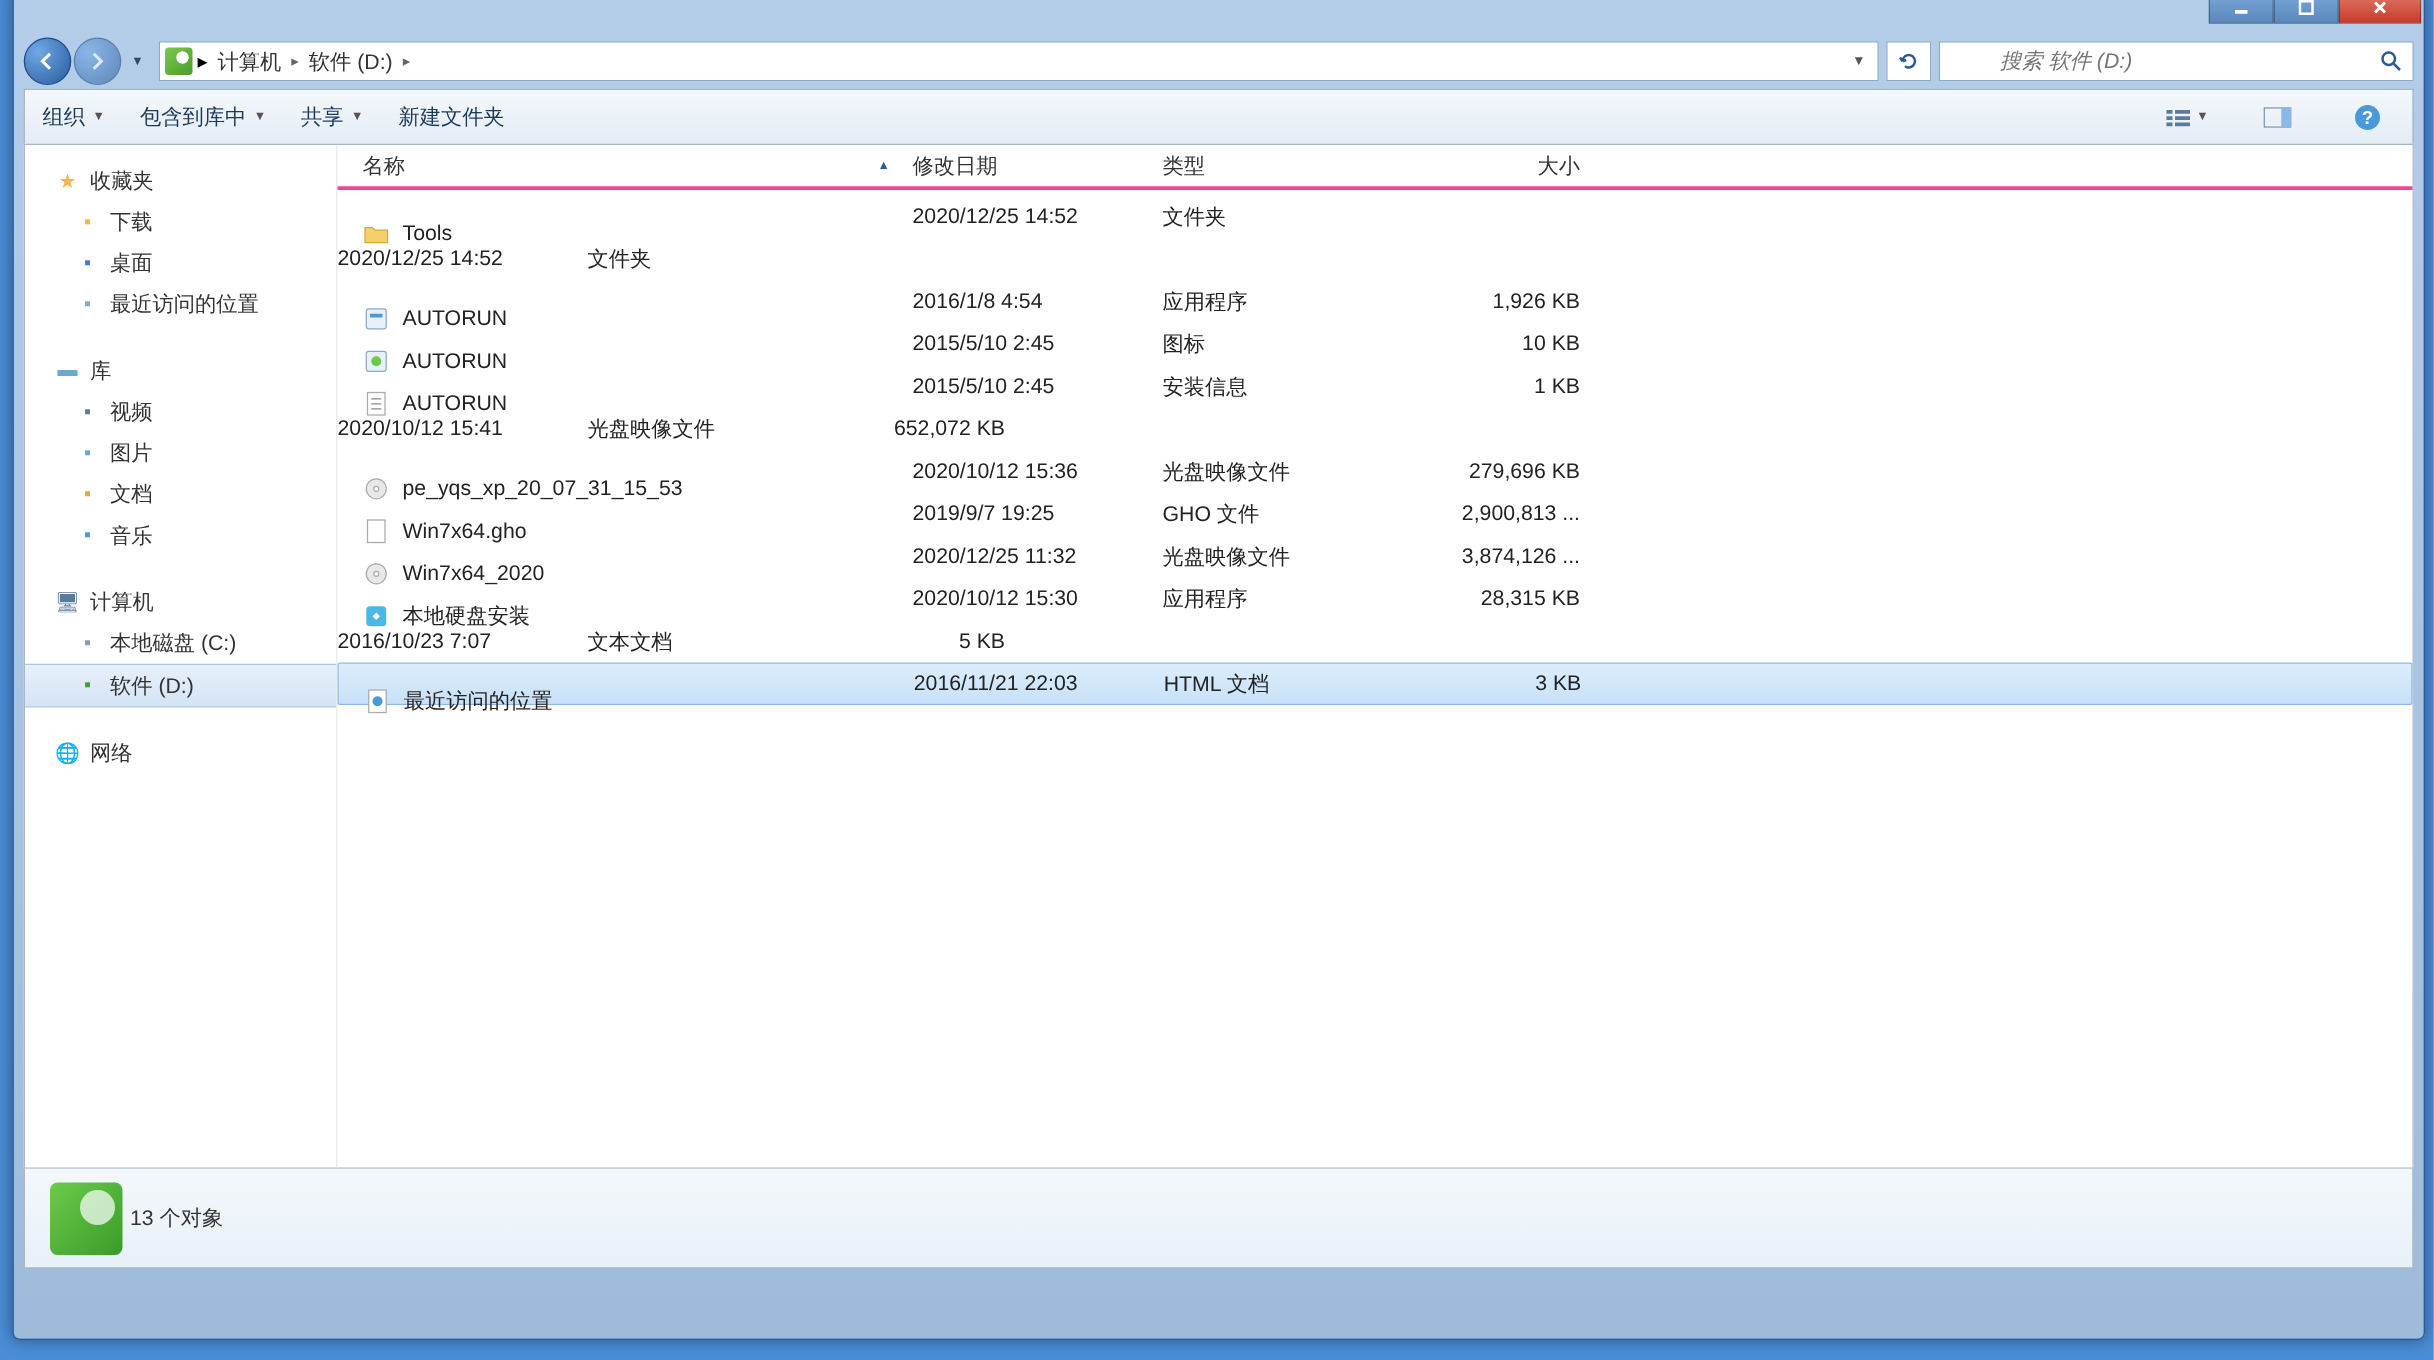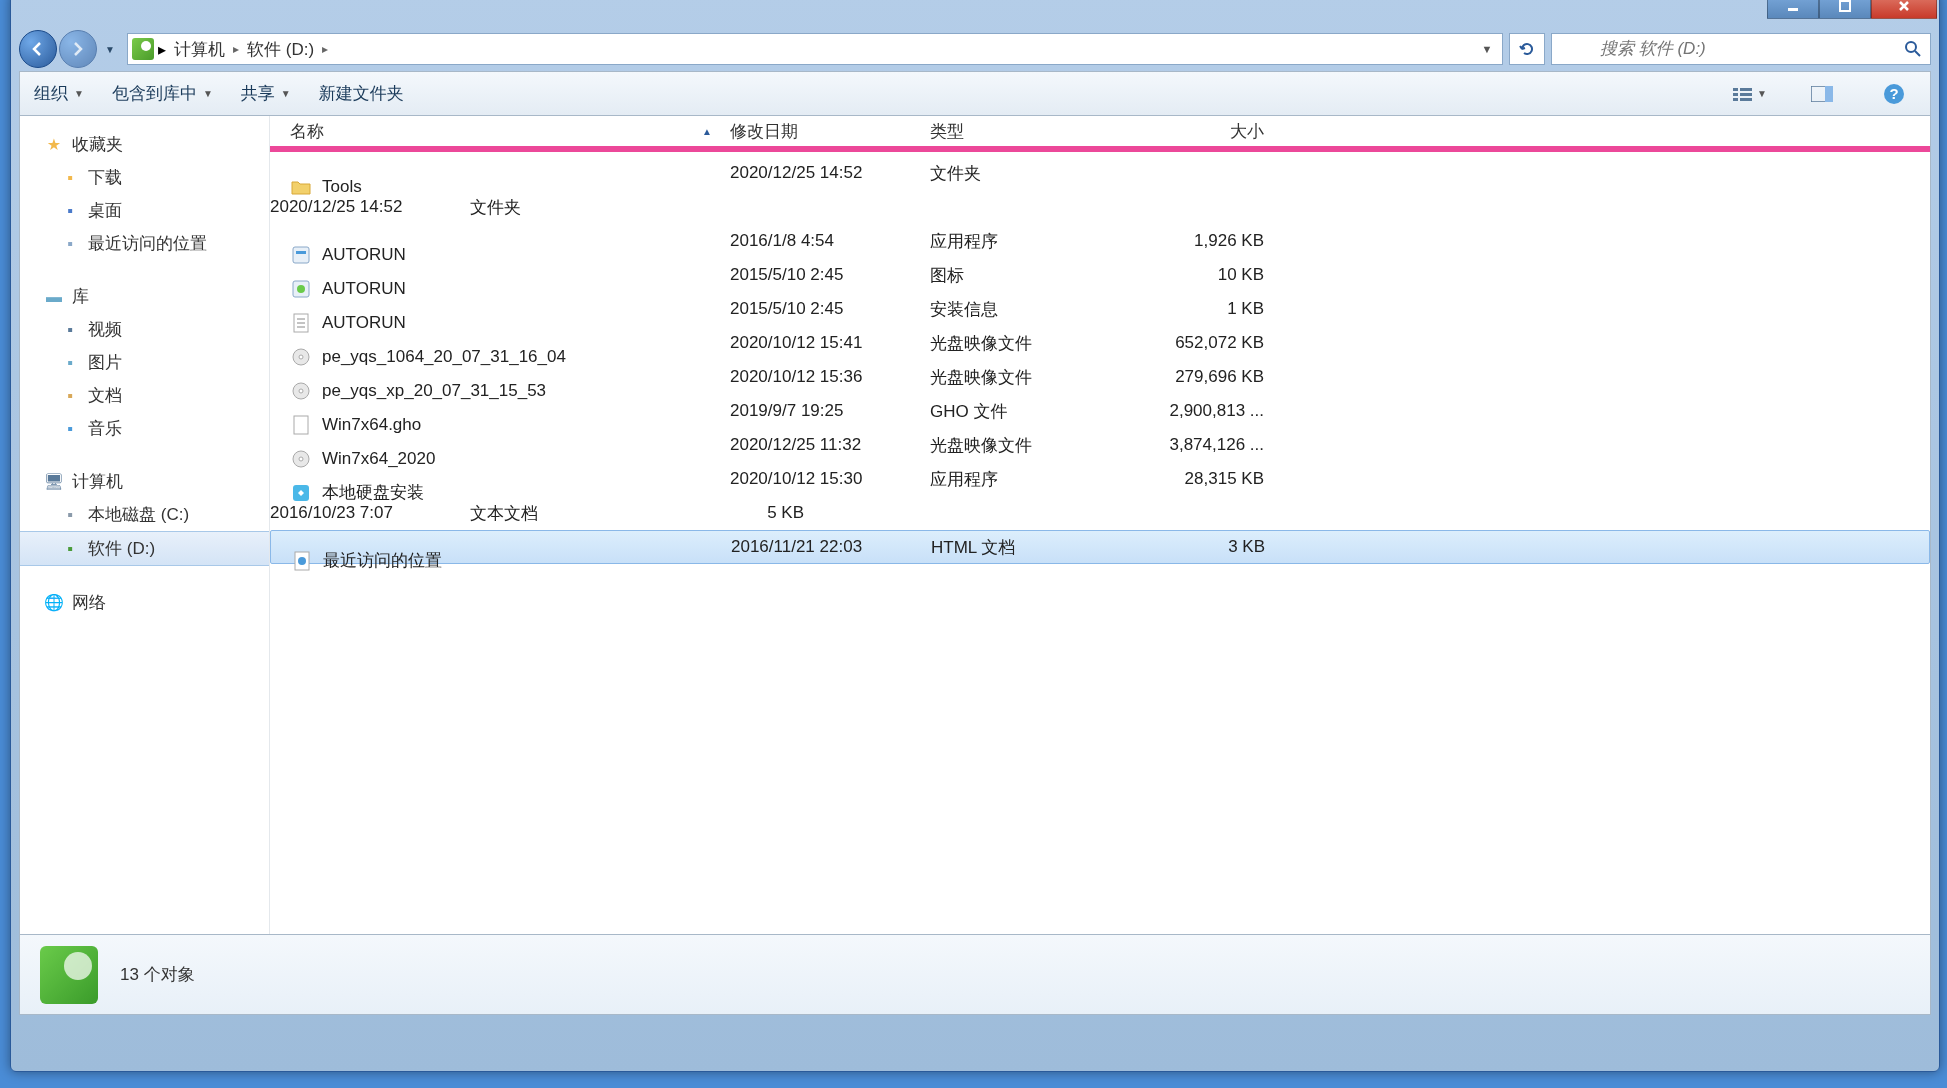--- a/index.html
+++ b/index.html
@@ -33,32 +33,32 @@
 .tool-spacer { flex: 1; }
 .view-btn { width: 44px; height: 30px; border: 1px solid transparent; display: flex; align-items: center; justify-content: center; gap: 4px; cursor: pointer; }
 .content-wrap { margin: 0 8px; background: #fff; border: 1px solid #a8b8c8; height: 820px; display: flex; }
 .sidebar { width: 250px; border-right: 1px solid #e4e8ec; padding: 12px 0; overflow-y: auto; }
 .nav-group { margin-bottom: 20px; }
 .nav-item { display: flex; align-items: center; gap: 8px; padding: 5px 12px 5px 40px; font-size: 17px; color: #333; cursor: pointer; }
 .nav-header { font-weight: normal; padding-left: 24px; }
 .nav-item.selected { background: linear-gradient(#e8f0fa,#d4e4f6); border: 1px solid #a8c8e8; border-left: none; border-right: none; }
 .nav-icon { width: 20px; height: 20px; display: inline-flex; align-items: center; justify-content: center; font-size: 16px; }
 .main { flex: 1; display: flex; flex-direction: column; }
-.col-headers { display: flex; height: 36px; border-bottom: 6px solid #ec4899; align-items: center; font-size: 17px; color: #333; }
+.col-headers { display: flex; height: 36px; border-bottom: 3px solid #ec4899; align-items: center; font-size: 17px; color: #333; }
 .col-name { width: 460px; padding-left: 20px; display:flex; align-items:center; gap:8px; }
 .col-date { width: 200px; }
 .col-type { width: 200px; }
 .col-size { width: 150px; text-align: right; padding-right: 16px; }
 .sort-arrow { font-size: 10px; color: #2a5a9a; margin-left: auto; margin-right: 18px; }
 .file-list { padding: 4px 0; }
 .file-row { display: flex; height: 34px; align-items: center; font-size: 17px; color: #222; cursor: pointer; }
 .file-row.selected { background: linear-gradient(#dceefc,#c8e0f8); border: 1px solid #8ab8e8; border-radius: 2px; }
 .file-row .col-name { display: flex; align-items: center; gap: 10px; margin-top: 27px; }
 .file-icon { width: 22px; height: 22px; display: inline-flex; align-items: center; justify-content: center; }
-.statusbar { margin: 0 8px; background: linear-gradient(#f4f8fc,#e8f0f8); border: 1px solid #a8b8c8; border-top: none; height: 80px; display: flex; align-items: center; padding: 0 20px; gap: 22px; }
+.statusbar { margin: 0 8px; background: linear-gradient(#f4f8fc,#e8f0f8); border: 1px solid #a8b8c8; border-top: none; height: 80px; display: flex; align-items: center; padding: 0 20px; gap: 6px; }
 .status-icon { width: 58px; height: 58px; background: linear-gradient(135deg,#6acb4a,#3a9b2a); border-radius: 6px; position: relative; }
 .status-icon::before { content:''; position:absolute; width:28px; height:28px; background:#fff; border-radius:50%; top:6px; right:6px; opacity:0.7; }
 .status-text { font-size: 17px; color: #333; }
 svg { display: block; }
 </style>
 </head>
 <body>
 
 <div class="window">
   <div class="titlebar">
@@ -301,29 +301,20 @@
                   <line x1="7" y1="15" x2="15" y2="15" stroke="#888"></line>
                 </svg>
               </span>
               <span>AUTORUN</span>
             </div>
             <div class="col-date">2015/5/10 2:45</div>
             <div class="col-type">安装信息</div>
             <div class="col-size">1 KB</div>
           </div>
           <div class="file-row">
-            <div class="col-name">
-              <span class="file-icon">
-                <svg width="22" height="22">
-                  <circle cx="11" cy="11" r="8" fill="#e8e8e8" stroke="#aaa"></circle>
-                  <circle cx="11" cy="11" r="2" fill="#fff" stroke="#aaa"></circle>
-                </svg>
-              </span>
-              <span>pe_yqs_1064_20_07_31_16_04</span>
-            </div>
             <div class="col-date">2020/10/12 15:41</div>
             <div class="col-type">光盘映像文件</div>
             <div class="col-size">652,072 KB</div>
           </div>
           <div class="file-row">
             <div class="col-name">
               <span class="file-icon">
                 <svg width="22" height="22">
                   <circle cx="11" cy="11" r="8" fill="#e8e8e8" stroke="#aaa"></circle>
                   <circle cx="11" cy="11" r="2" fill="#fff" stroke="#aaa"></circle>

